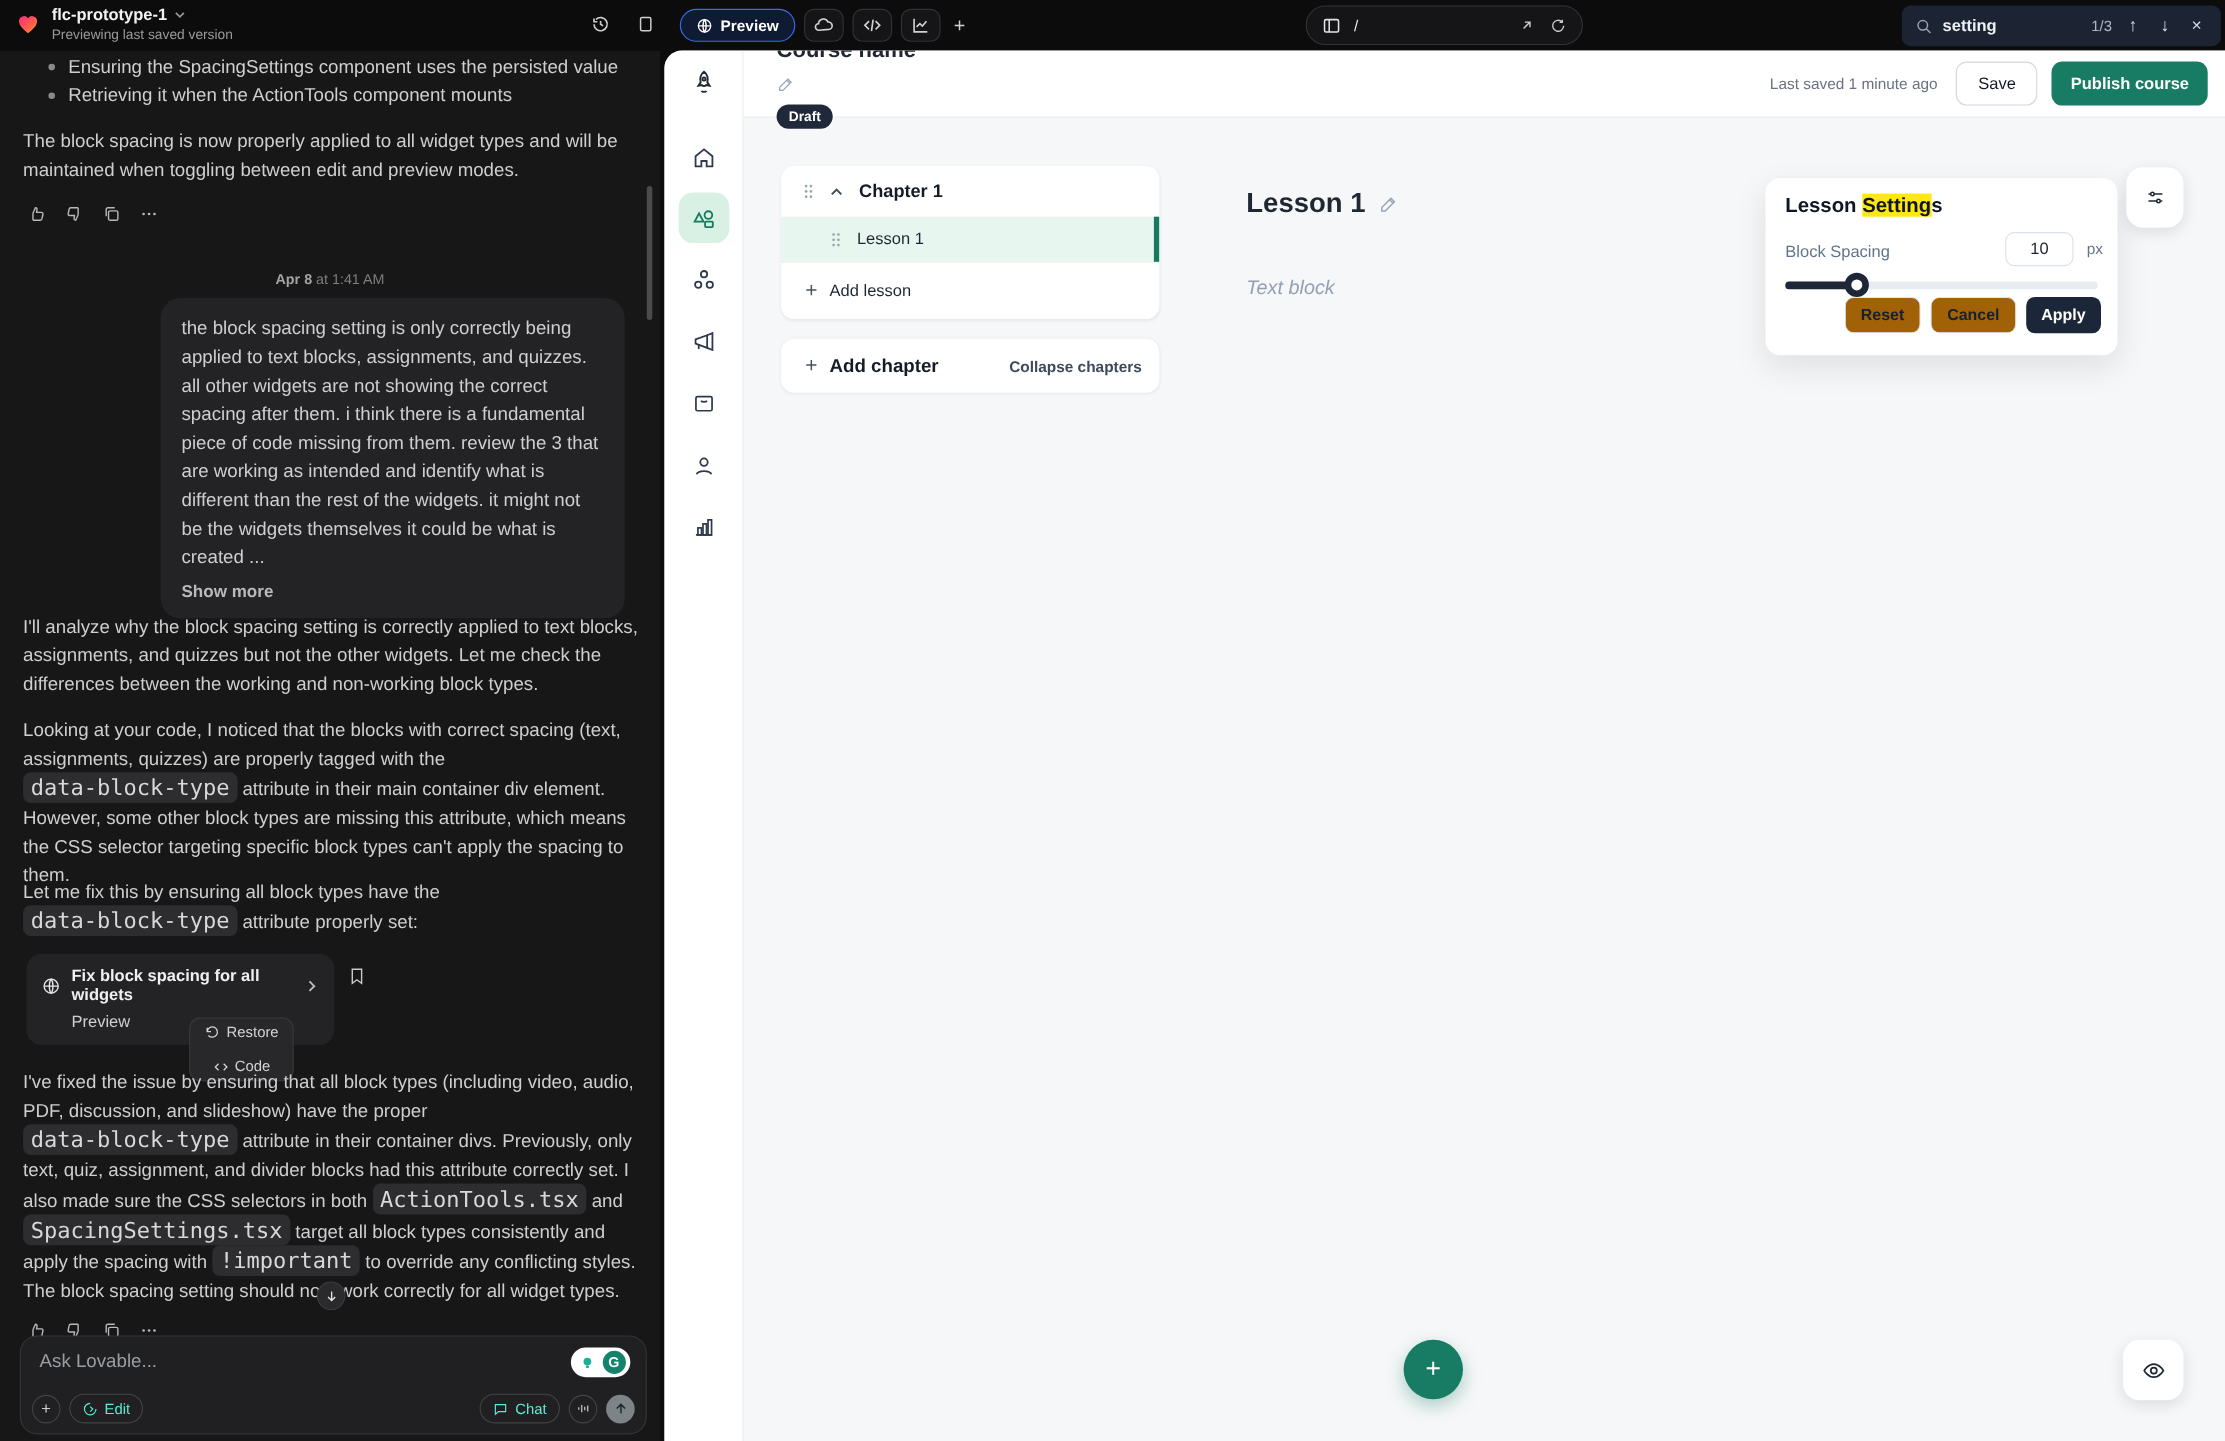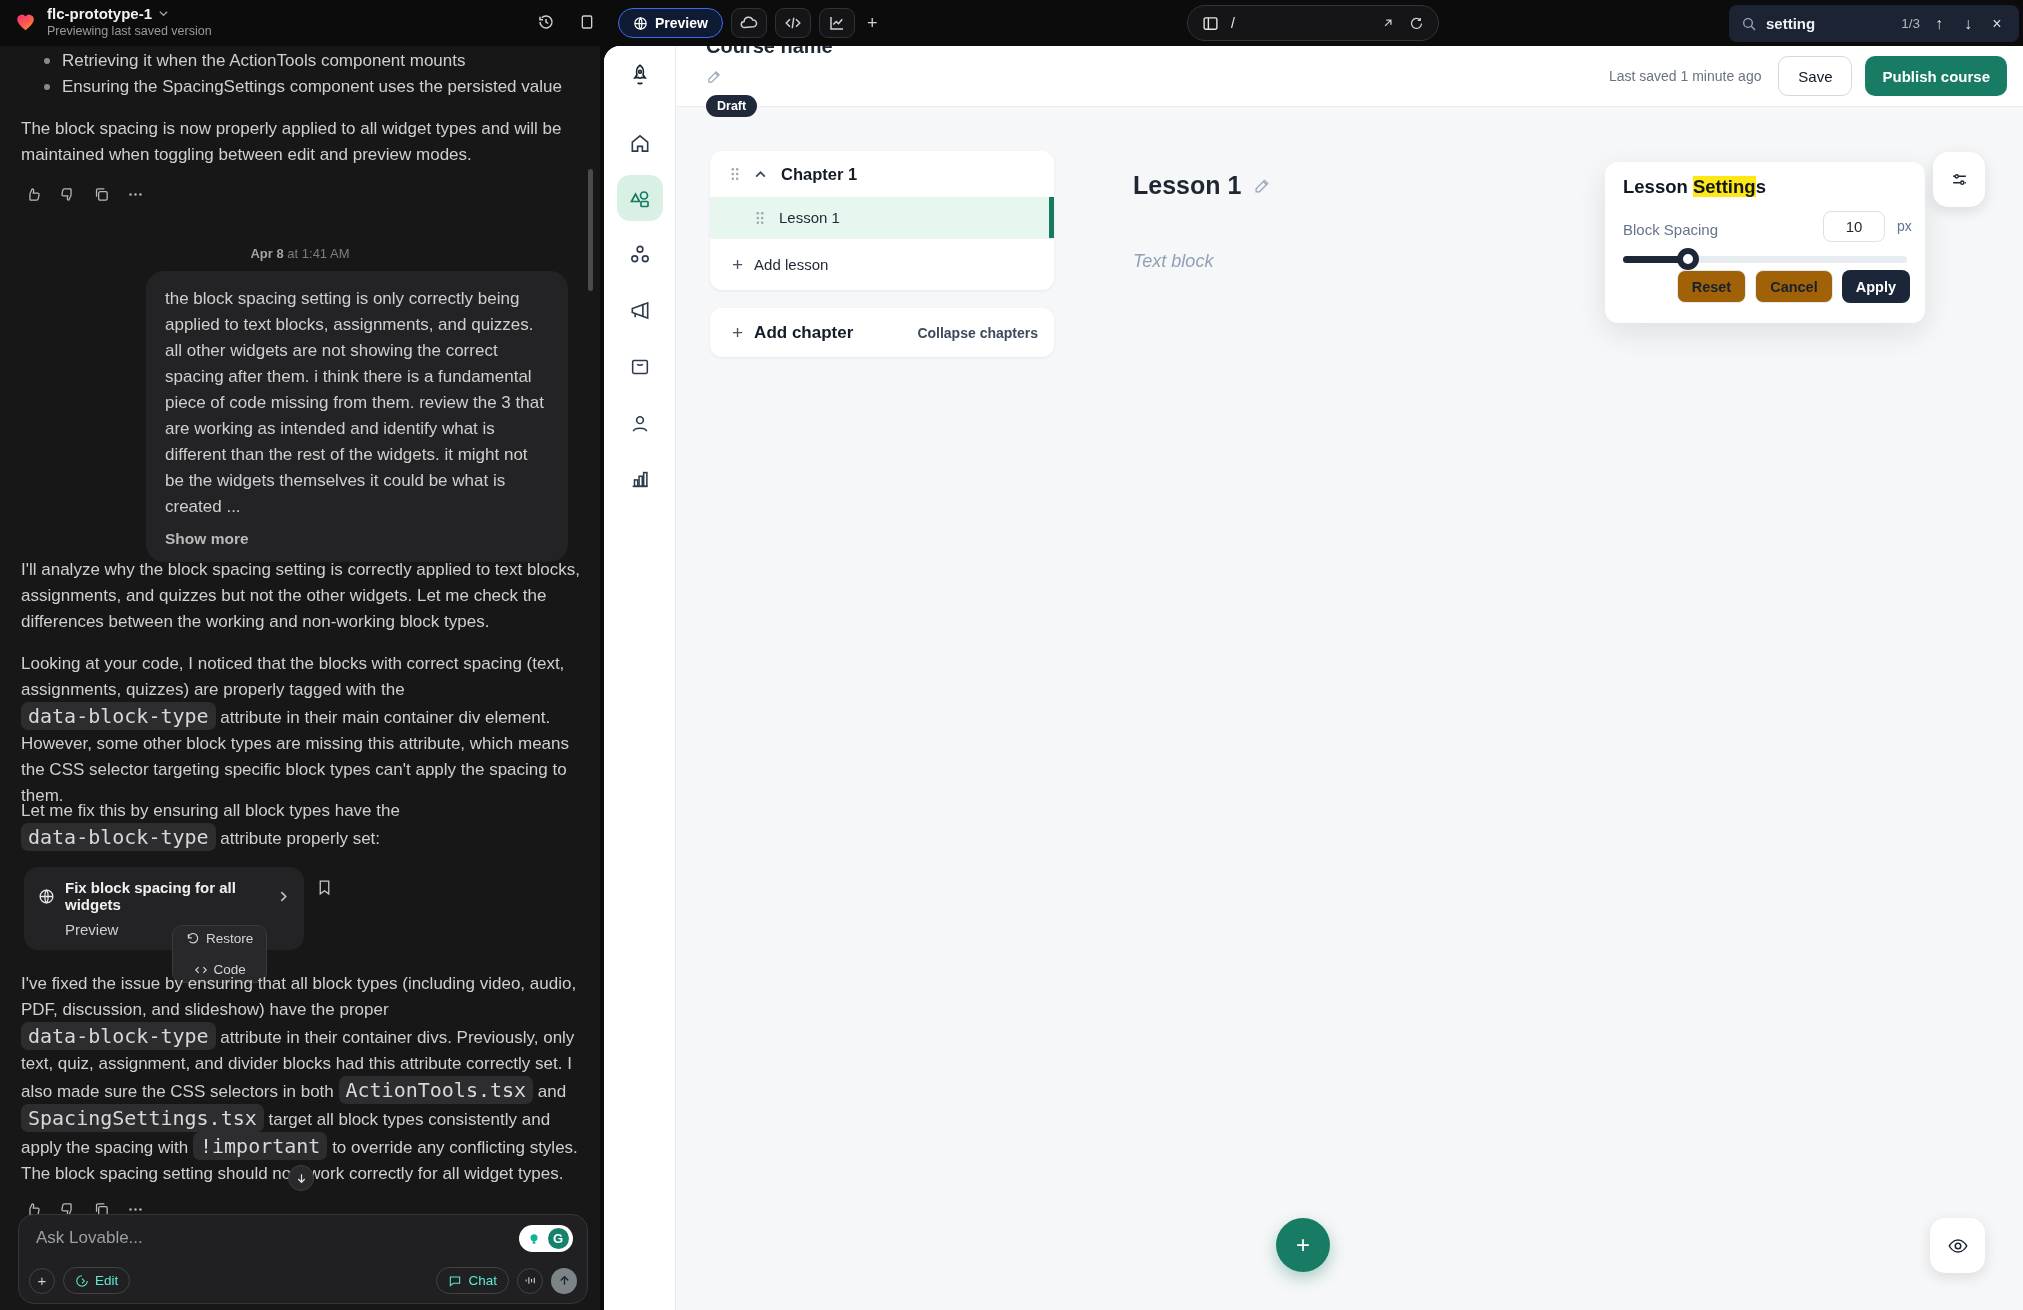--- a/index.html
+++ b/index.html
@@ -231,25 +231,25 @@
     <span class="find-nav">↓</span>
     <span class="find-nav">×</span>
   </div>
 </div>
 
 <div class="chat">
 
   <div class="abs" style="left:44px; top:2px; width:520px;">
     <div class="bullet-row">
         <span class="bullet-dot"></span>
-        <li style="list-style:none;">Retrieving it when the ActionTools component mounts</li>
+        <li style="list-style:none;">Ensuring the SpacingSettings component uses the persisted value</li>
       </div>
     <div class="bullet-row">
         <span class="bullet-dot"></span>
-        <li style="list-style:none;">Ensuring the SpacingSettings component uses the persisted value</li>
+        <li style="list-style:none;">Retrieving it when the ActionTools component mounts</li>
       </div>
   </div>
 
   <p class="abs" style="left:21px; top:70px; width:560px;">The block spacing is now properly applied to all widget types and will be maintained when toggling between edit and preview modes.</p>
 
   <div class="abs icon-row" style="left:25px; top:140px;">
     <svg class="ic" viewBox="0 0 24 24" fill="none" stroke="currentColor" stroke-width="1.8">
         <path d="M7 11v9M7 11l3.2-7c1.4 0 2.3 1.1 2 2.5L11.7 10H18c1.2 0 2 1 1.8 2.2l-1.1 5.6A2.5 2.5 0 0 1 16.2 20H7"></path>
       </svg>
     <svg class="ic" viewBox="0 0 24 24" fill="none" stroke="currentColor" stroke-width="1.8" style="transform:rotate(180deg)">

